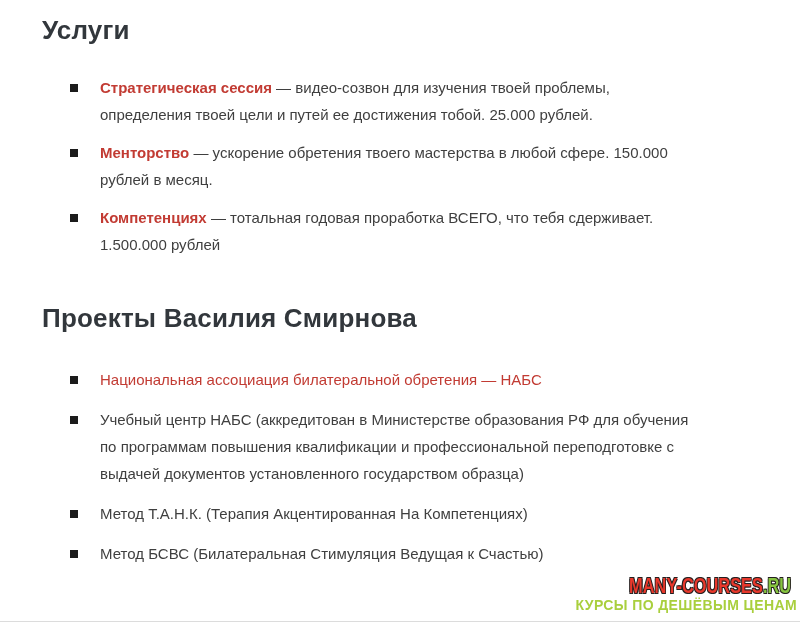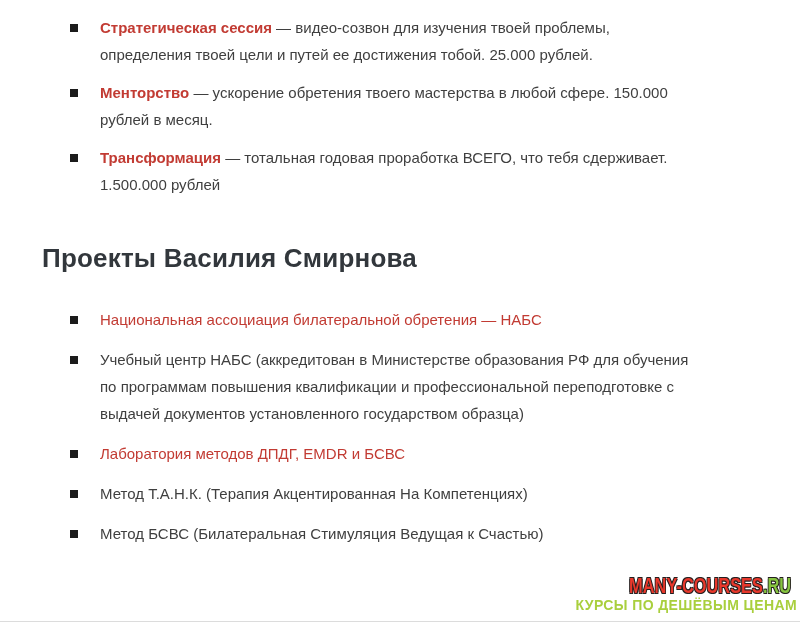--- a/index.html
+++ b/index.html
@@ -59,50 +59,47 @@
     color: #a9cf3d; letter-spacing: 0.4px;
     margin-top: 2px; white-space: nowrap;
   }
 </style>
 </head>
 <body>
 
 <div class="content">
 
   <section class="services">
+    <h2>Услуги</h2>
     <ul>
       <li>
         <span class="sq"></span>
         <span class="li-text"><a class="accent lead">Стратегическая сессия</a><span> — видео-созвон для изучения твоей проблемы, определения твоей цели и путей ее достижения тобой. 25.000 рублей.</span></span>
       </li>
       <li>
         <span class="sq"></span>
         <span class="li-text"><a class="accent lead">Менторство</a><span> — ускорение обретения твоего мастерства в любой сфере. 150.000 рублей в месяц.</span></span>
       </li>
       <li>
         <span class="sq"></span>
-        <span class="li-text"><a class="accent lead">Трансформация</a><span> — тотальная годовая проработка ВСЕГО, что тебя сдерживает. 1.500.000 рублей</span></span>
+        <span class="li-text"><a class="accent lead">Компетенциях</a><span> — тотальная годовая проработка ВСЕГО, что тебя сдерживает. 1.500.000 рублей</span></span>
       </li>
     </ul>
   </section>
 
   <section class="projects">
     <h2>Проекты Василия Смирнова</h2>
     <ul>
       <li>
         <span class="sq"></span>
         <span class="li-text"><a class="accent">Национальная ассоциация билатеральной обретения — НАБС</a></span>
       </li>
       <li>
         <span class="sq"></span>
         <span class="li-text">Учебный центр НАБС (аккредитован в Министерстве образования РФ для обучения по программам повышения квалификации и профессиональной переподготовке с выдачей документов установленного государством образца)</span>
-      </li>
-      <li>
-        <span class="sq"></span>
-        <span class="li-text"><a class="accent">Лаборатория методов ДПДГ, EMDR и БСВС</a></span>
       </li>
       <li>
         <span class="sq"></span>
         <span class="li-text">Метод Т.А.Н.К. (Терапия Акцентированная На Компетенциях)</span>
       </li>
       <li>
         <span class="sq"></span>
         <span class="li-text">Метод БСВС (Билатеральная Стимуляция Ведущая к Счастью)</span>
       </li>
     </ul>

